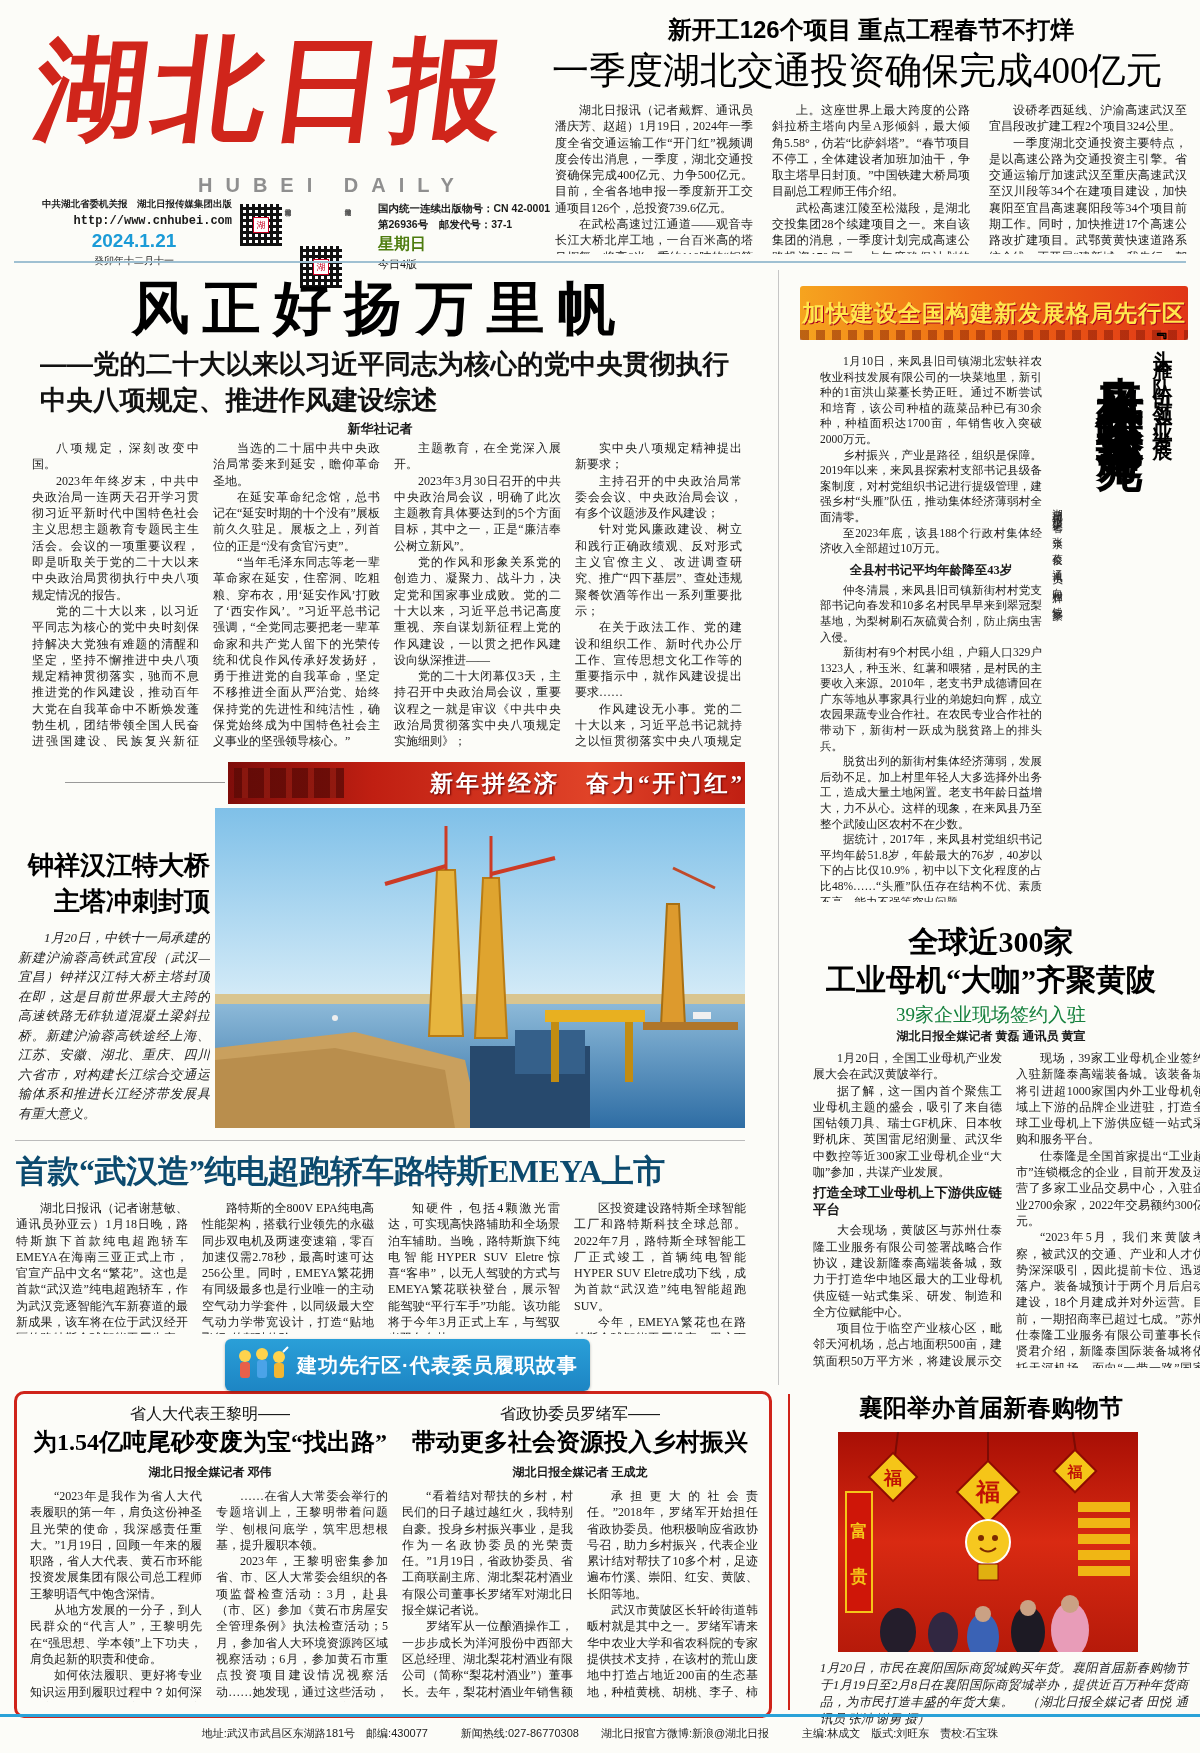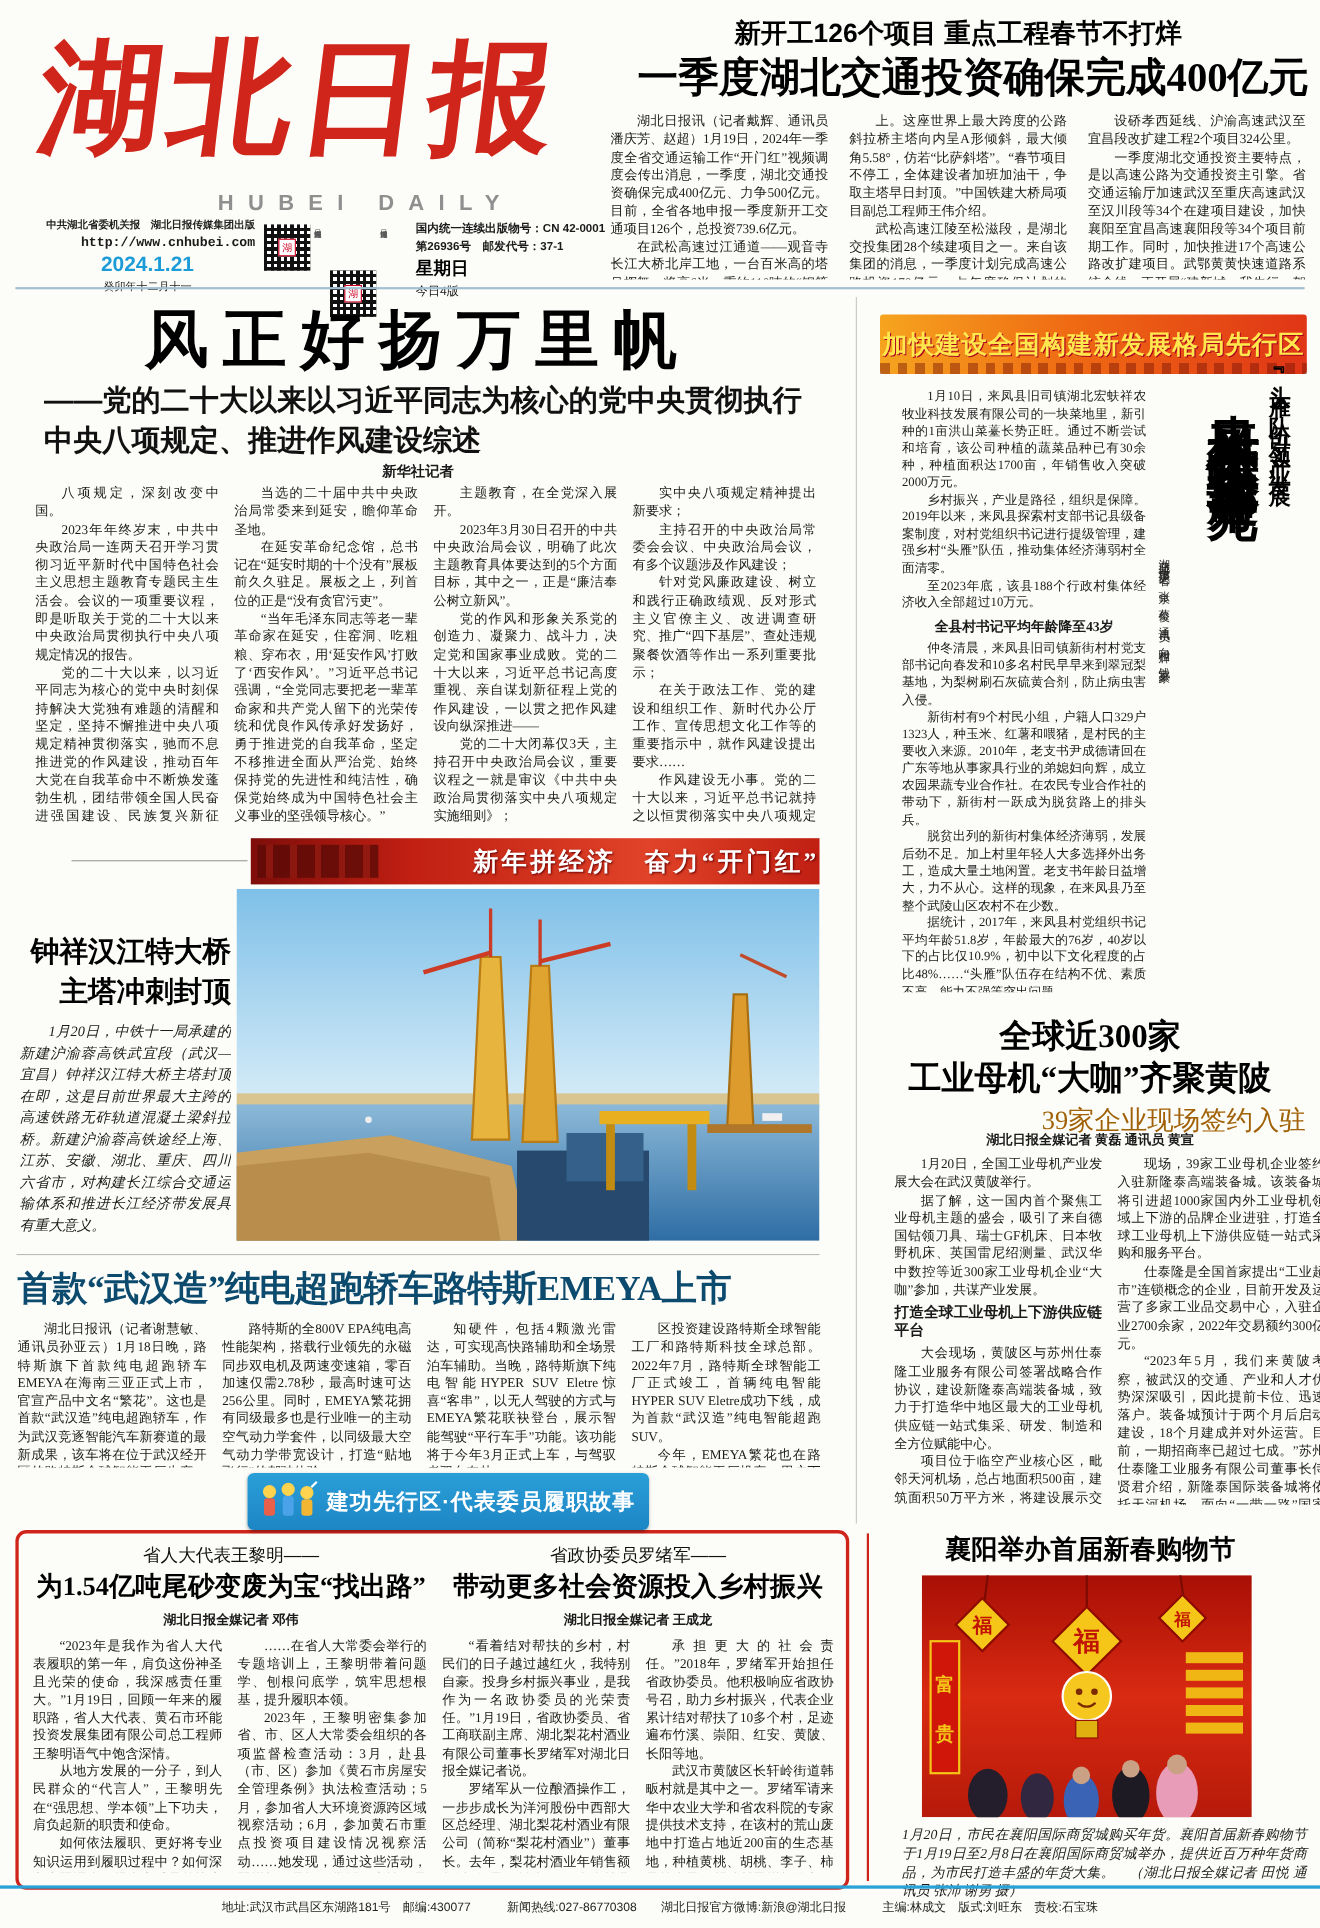--- a/index.html
+++ b/index.html
@@ -25,26 +25,26 @@
   .qr{width:42px;height:42px;position:relative;
       background:repeating-linear-gradient(90deg,#111 0 3px,transparent 3px 6px),
                  repeating-linear-gradient(0deg,#111 0 3px,#fff 3px 6px);}
   .qr::after{content:"湖";position:absolute;left:13px;top:13px;right:13px;bottom:13px;background:#fff;
              border:1px solid #c02;color:#c02;font-size:9px;line-height:14px;text-align:center;}
   .qr-label{writing-mode:vertical-rl;font-size:6.5px;color:#555;height:42px;line-height:8px;}
   #qr1{left:240px;top:204px;} #qr1l{left:284px;top:204px;}
   #qr2{left:300px;top:204px;} #qr2l{left:344px;top:204px;}
   #mast-issue{left:378px;top:200px;width:178px;}
   .issue-line{font-size:10.5px;font-weight:bold;line-height:16px;}
-  #mast-week{font-size:16px;font-weight:bold;color:#000000;margin-top:2px;}
+  #mast-week{font-size:16px;font-weight:bold;color:#4d7c0f;margin-top:2px;}
   #mast-pages{font-size:11px;margin-top:2px;}
 
   
   #top-kicker{left:555px;top:14px;width:632px;text-align:center;font-size:24px;font-weight:bold;color:#000;}
-  #top-headline{left:552px;top:46px;width:638px;text-align:right;font-size:37px;font-weight:700;
+  #top-headline{left:552px;top:46px;width:638px;text-align:left;font-size:37px;font-weight:400;
                 letter-spacing:0;color:#000;}
   #top-body{left:555px;top:102px;width:632px;height:152px;overflow:hidden;gap:19px;}
   #top-body .col{width:198px;}
 
   #rule-top{left:14px;top:261px;width:1172px;height:2px;background:#9fc0d2;}
 
   
   #lead-hl{left:15px;top:270px;width:730px;text-align:center;font-size:58px;font-weight:900;
            letter-spacing:13px;font-family:"Liberation Sans","DejaVu Sans",sans-serif;color:#000;}
   #lead-sub{left:40px;top:346px;width:702px;font-size:26.5px;line-height:36px;font-weight:600;
@@ -116,21 +116,21 @@
       font-family:"Liberation Sans",sans-serif;}
   #lf-body{left:820px;top:354px;width:222px;height:548px;overflow:hidden;}
   #lf-vbyline{left:1050px;top:500px;height:400px;writing-mode:vertical-rl;font-size:10.5px;letter-spacing:2px;color:#222;}
   #lf-vhead{left:1092px;top:338px;height:708px;writing-mode:vertical-rl;font-size:48px;font-weight:900;
             letter-spacing:6px;line-height:56px;color:#000;}
   #lf-vkicker{left:1150px;top:326px;height:368px;writing-mode:vertical-rl;font-size:20px;font-weight:bold;
             letter-spacing:9px;color:#000;}
 
   #mk-h1{left:795px;top:922px;width:392px;text-align:center;font-size:30px;font-weight:900;color:#000;}
   #mk-h2{left:793px;top:960px;width:396px;text-align:center;font-size:30px;font-weight:900;color:#000;}
-  #mk-deck{left:795px;top:1002px;width:392px;text-align:right;font-size:24px;color:#a16207;}
+  #mk-deck{left:795px;top:1002px;width:392px;text-align:center;font-size:19px;color:#15803d;}
   #mk-by{left:795px;top:1028px;width:392px;text-align:center;font-size:12px;font-weight:bold;}
   #mk-body{left:813px;top:1050px;width:392px;height:318px;overflow:hidden;gap:14px;}
   #mk-body .col{width:189px;}
   .subhead-left{font-weight:bold;text-indent:0 !important;font-size:13.5px;line-height:17px;margin:4px 0;text-align:left;}
 
   #xy-hl{left:795px;top:1392px;width:392px;text-align:center;font-size:24px;font-weight:900;color:#000;}
   #xy-photo{left:838px;top:1432px;width:300px;height:220px;}
   #xy-caption{left:820px;top:1660px;width:368px;font-size:12.5px;line-height:17px;font-style:italic;text-align:justify;}
 
   #footer-line{left:0;top:1714px;width:1200px;height:3px;background:#2aa2d8;}

